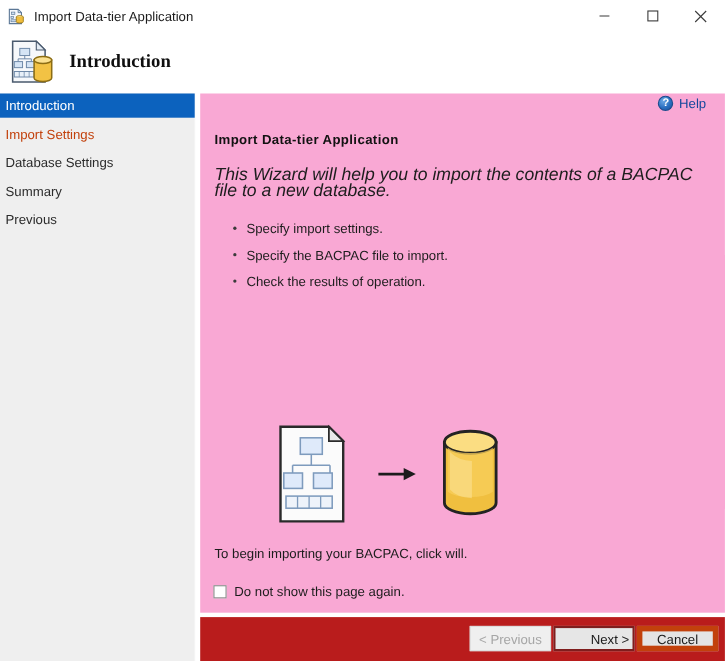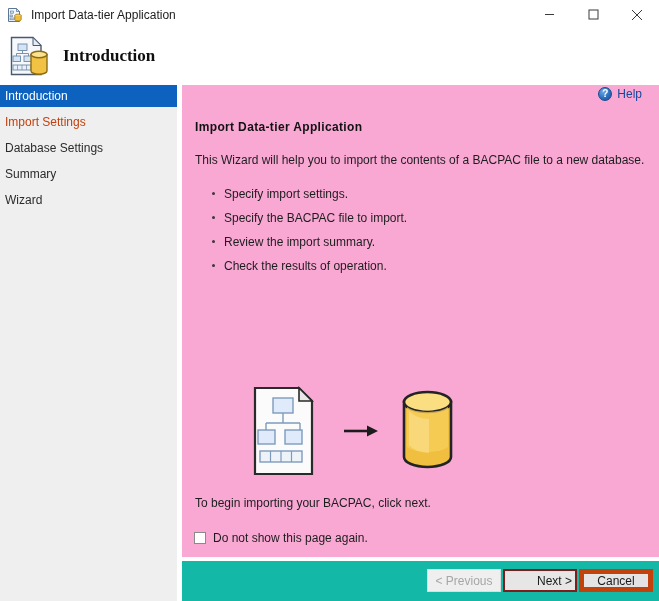--- a/index.html
+++ b/index.html
@@ -146,24 +146,25 @@
     right: 12px;
   }
   .section-title {
     font-size: 12px;
     font-weight: bold;
     color: #121212;
     letter-spacing: 0.35px;
     margin: 0 0 19px 0;
   }
   .para {
-    font-size: 12px;
+    font-size: 16px;
     color: #1d1d1d;
     margin: 0 0 19px 0;
     line-height: 14px;
+    font-style: italic;
   }
   .bullets {
     margin: 0 0 0 0;
     padding: 0;
     list-style: none;
   }
   .bullets li {
     font-size: 12px;
     color: #1d1d1d;
     padding-left: 29px;
@@ -213,21 +214,21 @@
     color: #1d1d1d;
     margin-left: 7px;
     white-space: nowrap;
   }
 
   
   .buttonbar {
     position: absolute;
     left: 182px; top: 561px;
     width: 477px; height: 40px;
-    background: #14b8a6;
+    background: #b91c1c;
   }
   .btn {
     position: absolute;
     top: 8px;
     width: 74px; height: 23px;
     font-family: "Liberation Sans", sans-serif;
     font-size: 12px;
     color: #1a1a1a;
     background: #e4e4e4;
     border: 5px solid #c2410c;
@@ -322,38 +323,37 @@
   <div class="nav-spacer"></div>
   <div class="nav-item muted">
     <span>Database Settings</span>
   </div>
   <div class="nav-spacer"></div>
   <div class="nav-item muted">
     <span>Summary</span>
   </div>
   <div class="nav-spacer"></div>
   <div class="nav-item muted">
-    <span>Wizard</span>
+    <span>Previous</span>
   </div>
 </div>
 
 <div class="content">
 
   <div class="help-row">
     <span class="help-icon"></span>
     <span class="help-text">Help</span>
   </div>
 
   <div class="content-inner">
     <div class="section-title">Import Data-tier Application</div>
     <p class="para">This Wizard will help you to import the contents of a BACPAC file to a new database.</p>
     <ul class="bullets">
       <li>Specify import settings.</li>
       <li>Specify the BACPAC file to import.</li>
-      <li>Review the import summary.</li>
       <li>Check the results of operation.</li>
     </ul>
   </div>
 
   <div class="illustration">
     <svg width="210" height="92" viewBox="0 0 210 92">
 
       <g>
         <path d="M3 3 h44 l13 13 v73 h-57 z" fill="#fbfbfb" stroke="#2a2a2a" stroke-width="2.2"></path>
         <path d="M47 3 v13 h13 z" fill="#e9e9e9" stroke="#2a2a2a" stroke-width="1.6"></path>
@@ -377,21 +377,21 @@
 
       <g>
         <path d="M152 17 h47 v55 a23.5 10 0 0 1 -47 0 z" fill="#f0bf3f" stroke="#232323" stroke-width="2.6"></path>
         <ellipse cx="175.5" cy="17" rx="23.5" ry="10" fill="#fbdd82" stroke="#232323" stroke-width="2.6"></ellipse>
         <path d="M155 22 a23 9 0 0 0 41 0 v40 a23 9 0 0 1 -41 0 z" fill="#f8cf5c" opacity="0.75"></path>
         <path d="M157 26 q8 8 20 8 v34 q-14 -1 -20 -8 z" fill="#fde9a8" opacity="0.45"></path>
       </g>
     </svg>
   </div>
 
-  <div class="begin-text">To begin importing your BACPAC, click next.</div>
+  <div class="begin-text">To begin importing your BACPAC, click will.</div>
 
   <div class="cbrow">
     <span class="checkbox"></span>
     <span class="cblabel">Do not show this page again.</span>
   </div>
 </div>
 
 <div class="buttonbar">
   <button class="btn disabled" id="btn-previous">&lt; Previous</button>
   <button class="btn primary" id="btn-next">Next &gt;</button>

